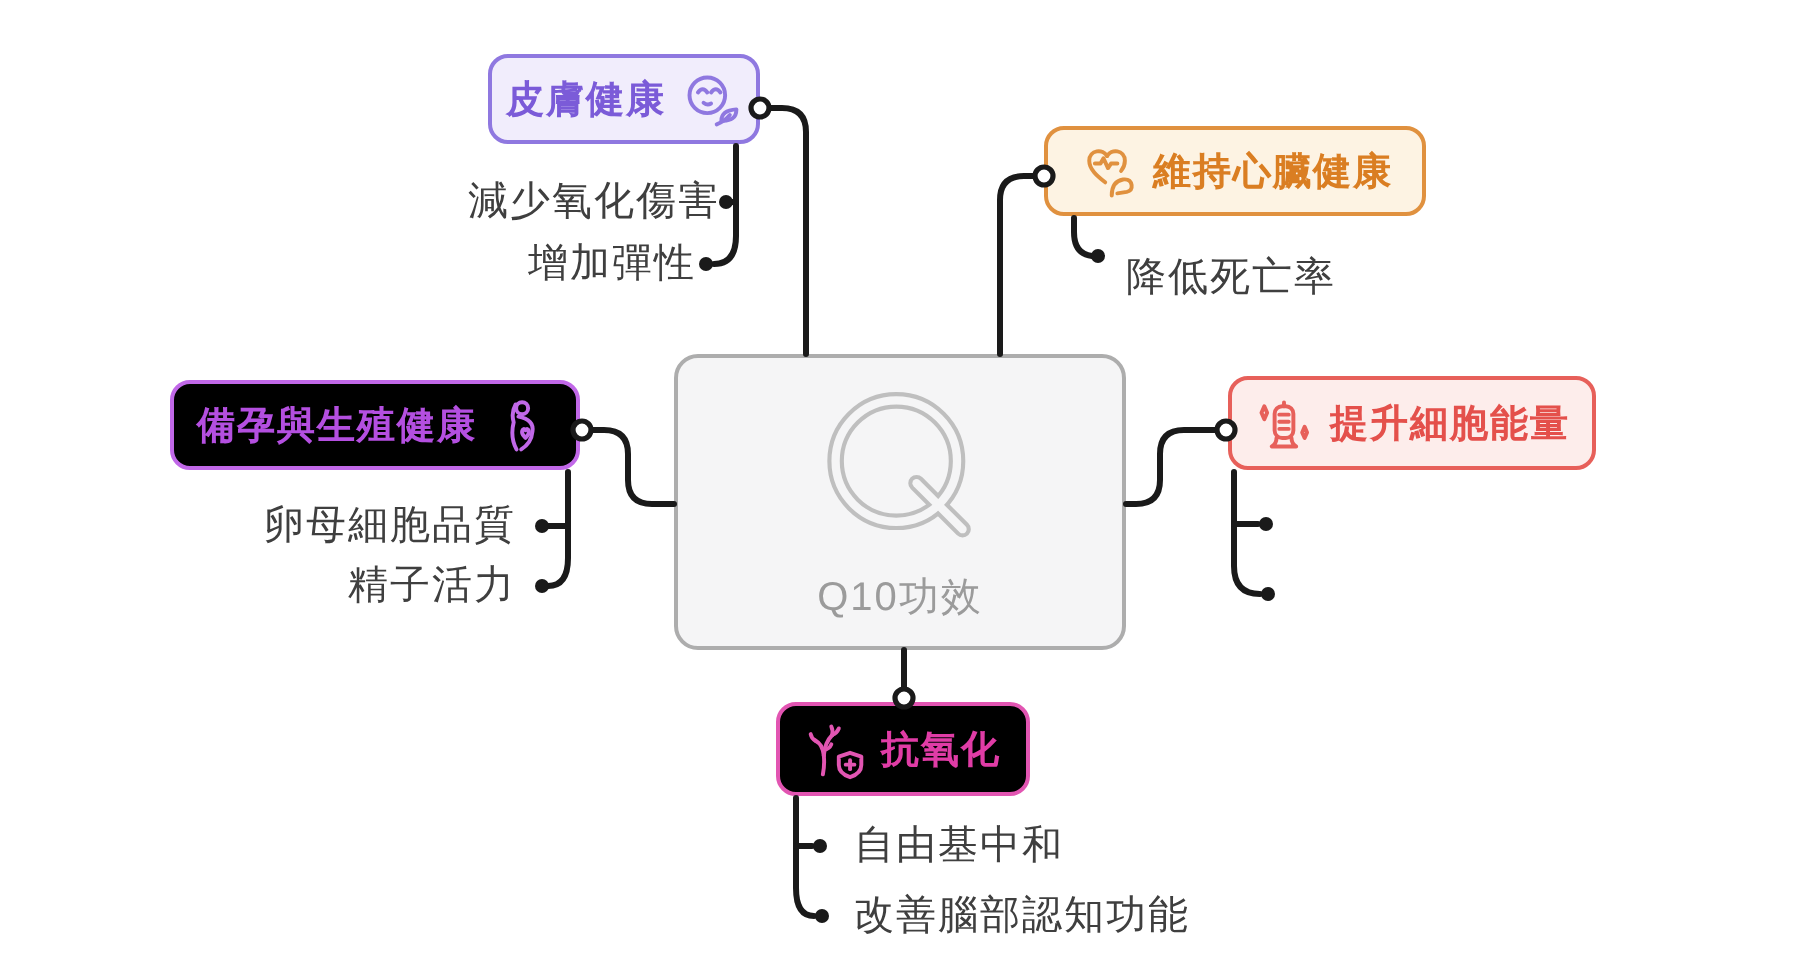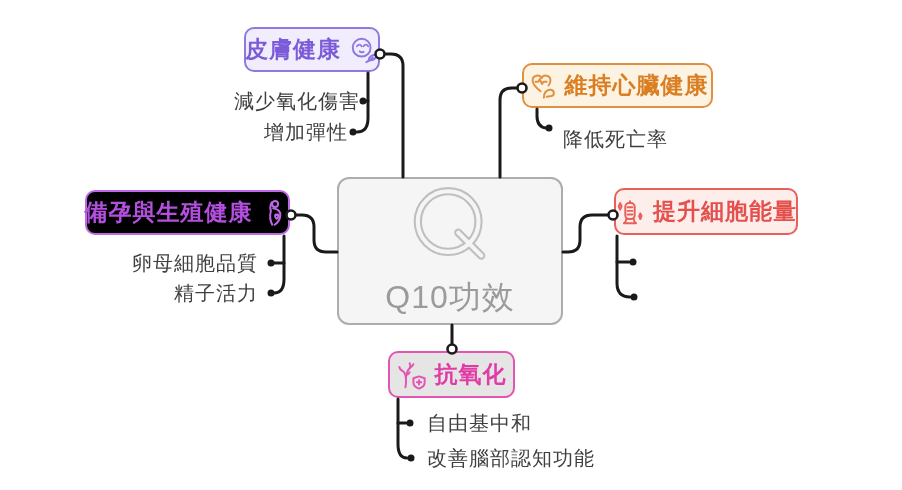--- a/index.html
+++ b/index.html
@@ -9,42 +9,42 @@
   }
   .connector-layer{position:absolute;left:0;top:0;z-index:5;pointer-events:none;}
   .connector-layer path{fill:none;stroke:#1A1A1A;stroke-width:3;stroke-linecap:round;stroke-linejoin:round;}
   .dot-solid{fill:#1A1A1A;stroke:none;}
   .dot-hollow{fill:#ffffff;stroke:#1A1A1A;stroke-width:2.6;}
 
   .branch-box{
     position:absolute;z-index:3;display:flex;align-items:center;justify-content:center;gap:8px;
     border-radius:10px;border:2px solid;box-sizing:border-box;padding:0 8px;
   }
-  .branch-label{font-size:23px;font-weight:bold;letter-spacing:1px;white-space:nowrap;}
+  .branch-label{font-size:19px;font-weight:bold;letter-spacing:1px;white-space:nowrap;}
   .bicon{display:inline-flex;align-items:center;justify-content:center;flex:0 0 auto;}
   .bicon svg{display:block;}
 
   
   .bb0{border-color:#8F78E0;background:#F1EDFC;} .bl0{color:#7B5BD8;}
   .bb1{border-color:#E0913F;background:#FDF3E3;font-family:Liberation Mono, monospace;} .bl1{color:#DA7E22;}
   .bb2{border-color:#C168E8;background:#000000;} .bl2{color:#B44FE0;}
   .bb3{border-color:#E7605A;background:#FDEDEB;} .bl3{color:#E4504B;}
-  .bb4{border-color:#E255B2;background:#e5e5e5;} .bl4{color:#E03CA6;}
+  .bb4{border-color:#E255B2;background:#000000;} .bl4{color:#E03CA6;}
 
   .child{
     position:absolute;z-index:3;font-size:20px;line-height:26px;color:#3F3F3F;
     white-space:nowrap;letter-spacing:1px;
   }
 
   .center-node{
     position:absolute;left:337px;top:177px;width:226px;height:148px;z-index:2;
     background:#F5F5F6;border:2px solid #ADADAD;border-radius:12px;box-sizing:border-box;
     display:flex;flex-direction:column;align-items:center;justify-content:center;
   }
-  .center-label{font-size:32px;color:#9B9B9B;letter-spacing:1px;margin-top:-2px;}
+  .center-label{font-size:20px;color:#9B9B9B;letter-spacing:1px;margin-top:-2px;}
   .qlogo{display:block;margin-bottom:4px;}
 </style>
 </head>
 <body>
 
 <div class="canvas">
 
   <svg class="connector-layer" width="902" height="490" viewBox="0 0 902 490">
 
     <path d="M 384 54 L 391 54 Q 403 54 403 66 L 403 177"></path>

